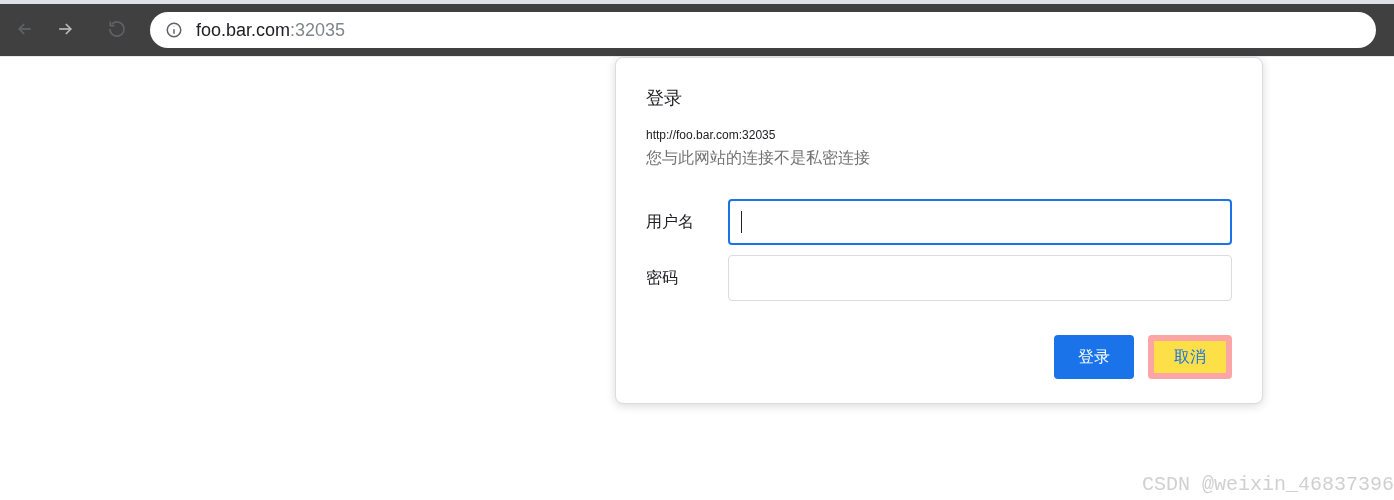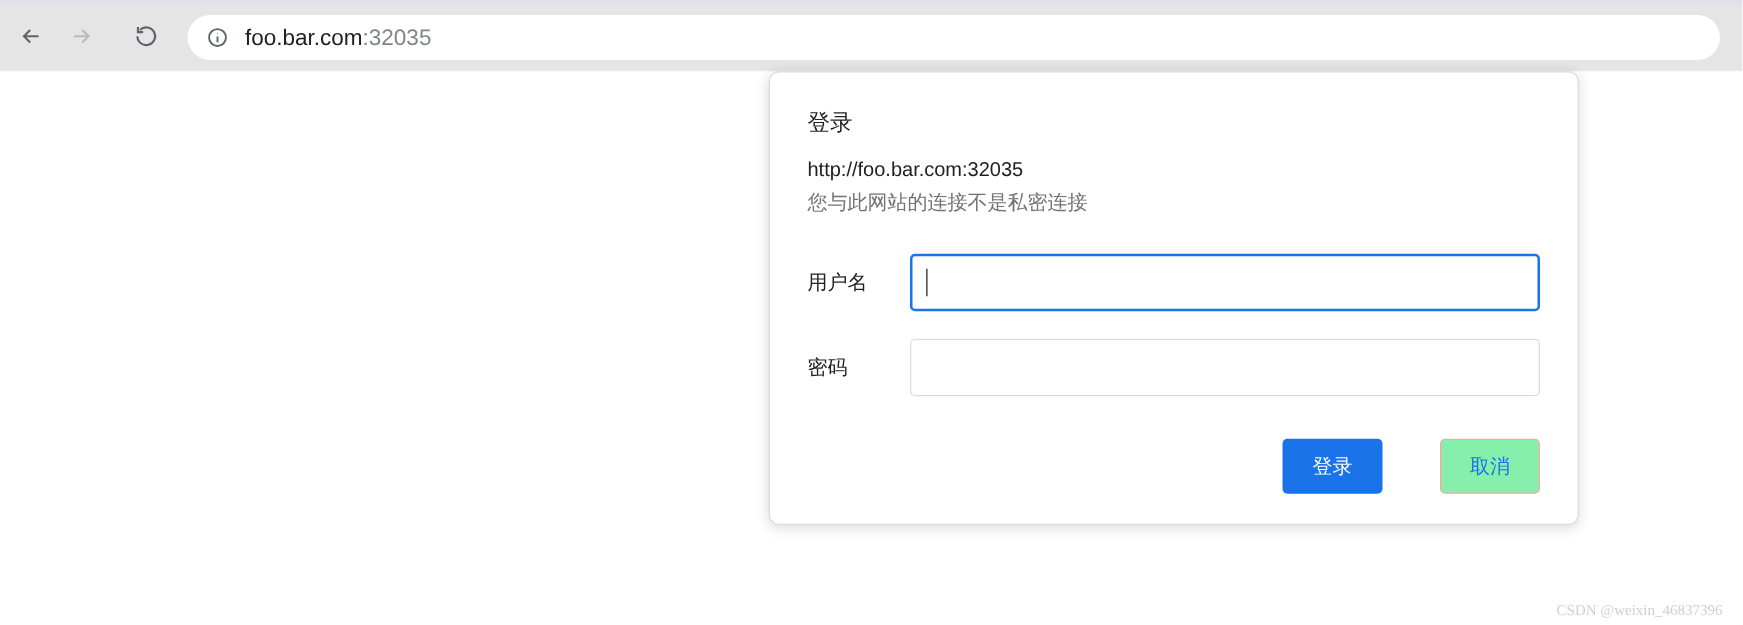--- a/index.html
+++ b/index.html
@@ -1,20 +1,20 @@
 <!DOCTYPE html>
 <html><head>
   <meta charset="utf-8">
   <style>
     * { box-sizing: border-box; margin: 0; padding: 0; }
     html, body { width: 1394px; height: 500px; overflow: hidden; font-family: "Microsoft YaHei", "Segoe UI", Arial, sans-serif; }
     body { background: #fff; }
 
     
-    .toolbar-wrap { background: #e5e5e5; border-top: 4px solid #dee1e5; }
+    .toolbar-wrap { background: #404040; border-top: 4px solid #dee1e5; }
     .toolbar {
       height: 52px;
       display: flex;
       align-items: center;
       padding: 0 8px;
       gap: 6px;
     }
     .nav-btn {
       width: 34px; height: 34px;
       display: flex; align-items: center; justify-content: center;
@@ -63,33 +63,33 @@
       box-shadow: 0 2px 10px rgba(0,0,0,0.15);
       padding: 28px 30px 24px 30px;
     }
     .dialog-title {
       font-size: 18px;
       color: #202124;
       font-weight: 400;
       margin-bottom: 18px;
     }
     .dialog-url {
-      font-size: 16px;
+      font-size: 12px;
       color: #202124;
       margin-bottom: 6px;
     }
     .dialog-warning {
       font-size: 16px;
       color: #737373;
       margin-bottom: 30px;
     }
     .form-row {
       display: flex;
       align-items: center;
-      margin-bottom: 22px;
+      margin-bottom: 10px;
     }
     .form-label {
       width: 82px;
       font-size: 16px;
       color: #202124;
     }
     .cursor {
       display: inline-block;
       width: 1px;
       height: 22px;
@@ -125,33 +125,32 @@
       display: flex;
       align-items: center;
       justify-content: center;
     }
     .btn-primary {
       background: #1a73e8;
       color: #fff;
       border: none;
     }
     .btn-secondary {
-      background: #86efac;
+      background: #fde047;
       color: #1a73e8;
-      border: 1px solid #fca5a5;
-      margin-left: 32px;
+      border: 6px solid #fca5a5;
     }
 
     .watermark {
       position: absolute;
-      right: 16px;
+      right: 0;
       bottom: 4px;
       color: #d0d0d0;
-      font-size: 12px;
-      font-family: Liberation Serif, serif;
+      font-size: 20px;
+      font-family: Liberation Mono, monospace;
       user-select: none;
     }
   </style>
 </head>
 <body>
 
 <div class="toolbar-wrap">
   <div class="toolbar">
     <button class="nav-btn">
       <span>

